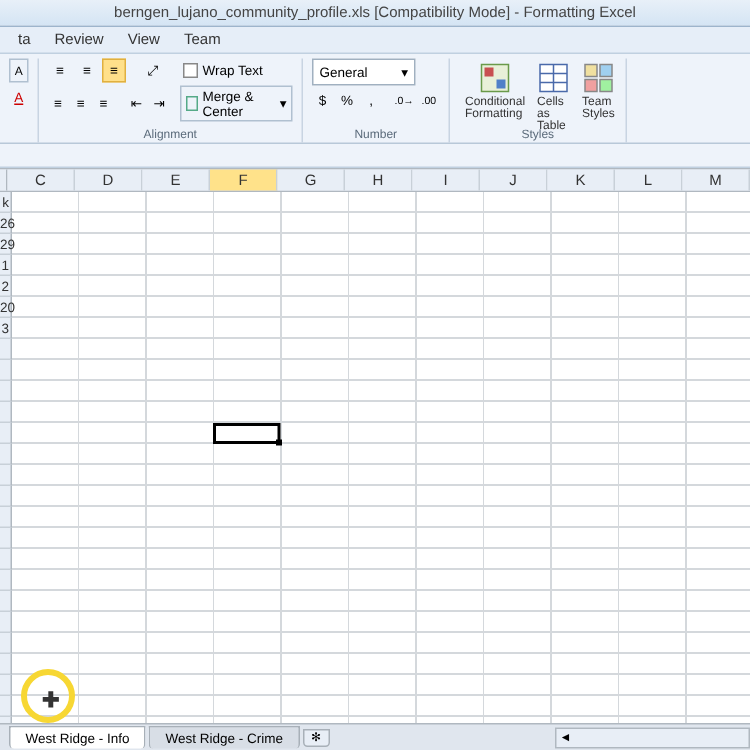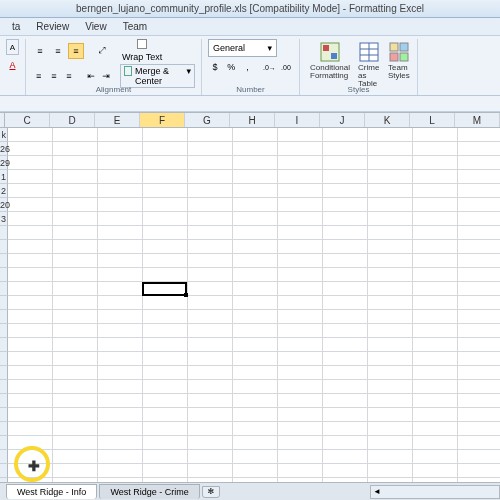--- a/index.html
+++ b/index.html
@@ -11,23 +11,23 @@
 .menu-item { padding: 2px 8px; color: #333; cursor: pointer; }
 
 .ribbon { height: 60px; background: #eef3fa; border-bottom: 1px solid #b8c8d8; display: flex; padding: 3px 0 0 0; position: relative; }
 .ribbon-group { border-right: 1px solid #c8d4e2; padding: 0 6px; display: flex; flex-direction: column; position: relative; height: 100%; }
 .ribbon-group-label { position: absolute; bottom: 1px; left: 0; right: 0; text-align: center; font-size: 8px; color: #5a6a7a; margin-top: 15px; }
 .ribbon-row { display: flex; gap: 2px; align-items: center; min-height: 16px; }
 .ribbon-btn { width: 16px; height: 16px; border: 1px solid transparent; display: flex; align-items: center; justify-content: center; font-size: 9px; cursor: pointer; }
 .ribbon-btn.active { background: #ffe08a; border: 1px solid #e0b040; }
 .ribbon-big { display: flex; flex-direction: column; align-items: center; font-size: 8px; color: #333; padding: 2px 4px; cursor: pointer; }
 .ribbon-big-icon { width: 22px; height: 22px; margin-bottom: 1px; }
-.ribbon-check { display: flex; align-items: center; font-size: 9px; gap: 3px; cursor: pointer; flex-direction: column; }
+.ribbon-check { display: flex; align-items: center; font-size: 9px; gap: 3px; cursor: pointer; }
 .ribbon-check .box { width: 10px; height: 10px; border: 1px solid #888; background: #fff; }
-.merge-btn { display: flex; align-items: flex-start; font-size: 9px; gap: 3px; border: 1px solid #b0c0d0; padding: 1px 3px; cursor: pointer; }
+.merge-btn { display: flex; align-items: center; font-size: 9px; gap: 3px; border: 1px solid #b0c0d0; padding: 1px 3px; cursor: pointer; }
 .num-select { width: 69px; height: 18px; border: 1px solid #a0b0c0; background: #fff; font-size: 9px; padding: 0 4px; display: flex; align-items: center; justify-content: space-between; cursor: pointer; }
 
 .col-headers { height: 16px; display: flex; background: #e8eef6; border-bottom: 1px solid #b0b8c0; border-top: 1px solid #b0b8c0; }
 .row-hdr-spacer { width: 8px; border-right: 1px solid #b0b8c0; background: #e8eef6; }
 .col-h { width: 45px; border-right: 1px solid #c8d0d8; text-align: center; font-size: 10px; color: #333; line-height: 16px; background: #e8eef6; }
 .col-h.sel { background: #ffe28a; }
 
 .grid-area { position: relative; height: 370px; overflow: hidden; }
 .grid-rows { position: absolute; left: 0; top: 0; width: 8px; }
 .row-h { height: 14px; border-bottom: 1px solid #c8d0d8; border-right: 1px solid #b0b8c0; font-size: 9px; color: #333; text-align: right; padding-right: 1px; line-height: 14px; background: #e8eef6; }
@@ -139,21 +139,21 @@
         </svg>
       <span style="line-height:1">Conditional Formatting</span>
     </div>
     <div class="ribbon-big">
       <svg class="ribbon-big-icon">
           <rect x="2" y="2" width="18" height="18" fill="#fff" stroke="#4a6aaa"></rect>
           <line x1="2" y1="8" x2="20" y2="8" stroke="#4a6aaa"></line>
           <line x1="2" y1="14" x2="20" y2="14" stroke="#4a6aaa"></line>
           <line x1="11" y1="2" x2="11" y2="20" stroke="#4a6aaa"></line>
         </svg>
-      <span style="line-height:1">Crime as Table</span>
+      <span style="line-height:1">Cells as Table</span>
     </div>
     <div class="ribbon-big">
       <svg class="ribbon-big-icon">
           <rect x="2" y="2" width="8" height="8" fill="#f0e0a0" stroke="#888"></rect>
           <rect x="12" y="2" width="8" height="8" fill="#a0d0f0" stroke="#888"></rect>
           <rect x="2" y="12" width="8" height="8" fill="#f0a0a0" stroke="#888"></rect>
           <rect x="12" y="12" width="8" height="8" fill="#a0f0a0" stroke="#888"></rect>
         </svg>
       <span style="line-height:1">Team Styles</span>
     </div>

